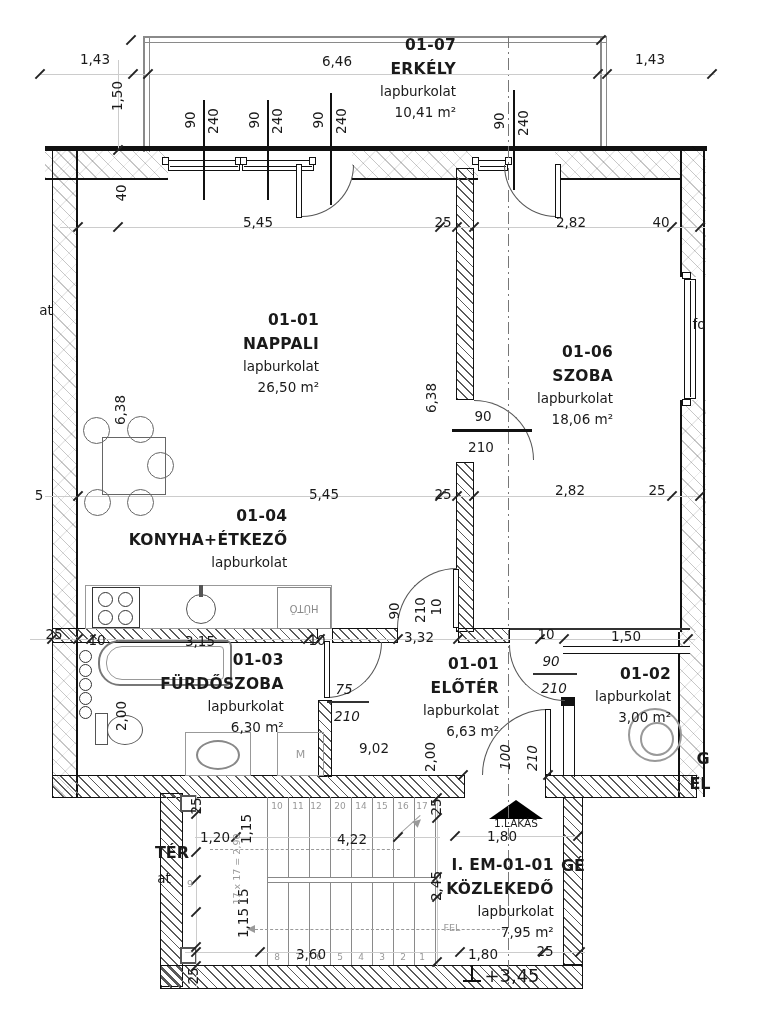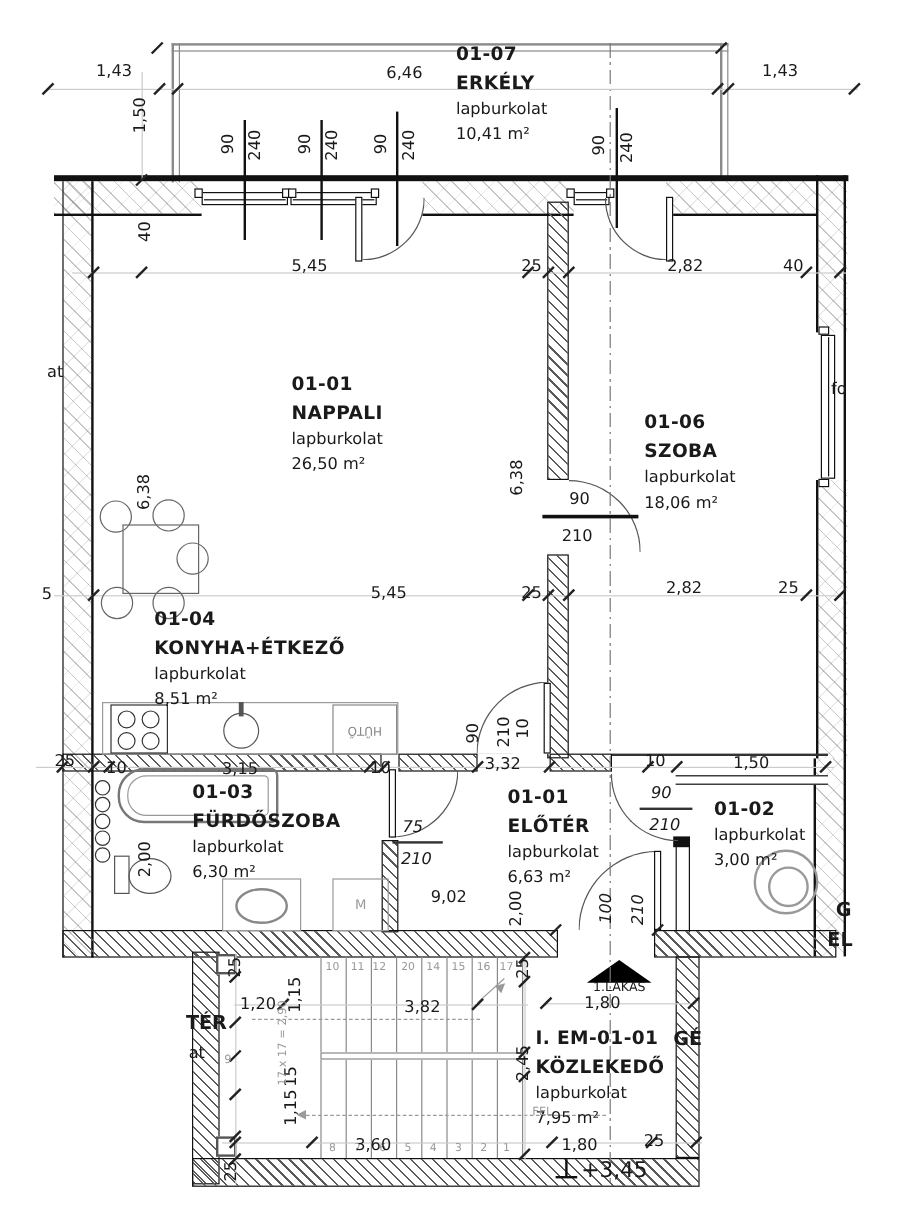--- a/index.html
+++ b/index.html
@@ -38,21 +38,21 @@
   .tread{background:#8a8a8a;}
   .dash{border-top:1.2px dashed #9a9a9a;height:0;}
   .secline{width:1.2px;background:repeating-linear-gradient(#777 0 12px,transparent 12px 16px,#777 16px 18px,transparent 18px 22px);}
   
   .dim{position:absolute;font-size:13.5px;white-space:nowrap;transform:translate(-50%,-50%);color:#1a1a1a;z-index:30;}
   .dim.rot{transform:translate(-50%,-50%) rotate(-90deg);}
   .dim.ita{font-style:italic;}
   .dim.gry{color:#999;font-size:9.5px;}
   .dim.bld{font-weight:bold;font-size:16px;}
   .stno{position:absolute;font-size:9px;color:#999;transform:translate(-50%,-50%);z-index:20;}
-  .rlabel{position:absolute;text-align:left;transform:translateX(-50%);line-height:1.55;z-index:25;white-space:nowrap;}
+  .rlabel{position:absolute;text-align:right;transform:translateX(-50%);line-height:1.55;z-index:25;white-space:nowrap;}
   .rcode,.rname{font-weight:bold;font-size:15.5px;letter-spacing:.3px;}
   .rsub{font-size:13.5px;font-weight:400;}
   
   .furn{box-sizing:border-box;border:1.6px solid #666;background:transparent;}
   .circ{border-radius:50%;}
   .tri-up{width:0;height:0;border-left:27px solid transparent;border-right:27px solid transparent;border-bottom:19px solid #000;}
 </style>
 </head>
 <body>
 
@@ -286,21 +286,20 @@
   <div class="rlabel" style="left:575px;top:340px;">
     <div class="rcode">01-06</div>
     <div class="rname">SZOBA</div>
     <div class="rsub">lapburkolat</div>
     <div class="rsub">18,06 m²</div>
   </div>
   <div class="rlabel" style="left:208px;top:504px;">
     <div class="rcode">01-04</div>
     <div class="rname">KONYHA+ÉTKEZŐ</div>
     <div class="rsub">lapburkolat</div>
-    <div class="rsub">8,51 m²</div>
   </div>
   <div class="rlabel" style="left:222px;top:648px;">
     <div class="rcode">01-03</div>
     <div class="rname">FÜRDŐSZOBA</div>
     <div class="rsub">lapburkolat</div>
     <div class="rsub">6,30 m²</div>
   </div>
   <div class="rlabel" style="left:461px;top:652px;">
     <div class="rcode">01-01</div>
     <div class="rname">ELŐTÉR</div>
@@ -362,21 +361,21 @@
       <span class="dim ita" style="left: 347px; top: 716px;">210</span>
       <span class="dim" style="left: 374px; top: 748px;">9,02</span>
       <span class="dim rot" style="left: 430px; top: 757px;">2,00</span>
       <span class="dim rot ita" style="left: 505px; top: 757px;">100</span>
       <span class="dim rot ita" style="left: 532px; top: 758px;">210</span>
       <span class="dim" style="font-size: 10.5px; left: 516px; top: 823px;">1.LAKÁS</span>
       <span class="dim" style="left: 502px; top: 836px;">1,80</span>
       <span class="dim rot" style="left: 196px; top: 806px;">25</span>
       <span class="dim" style="left: 215px; top: 837px;">1,20</span>
       <span class="dim rot" style="left: 246px; top: 829px;">1,15</span>
-      <span class="dim" style="left: 352px; top: 839px;">3,82</span>
+      <span class="dim" style="left: 352px; top: 839px;">4,22</span>
       <span class="dim rot" style="left: 436px; top: 807px;">25</span>
       <span class="dim rot" style="left: 436px; top: 886px;">2,45</span>
       <span class="dim rot" style="left: 243px; top: 897px;">15</span>
       <span class="dim rot" style="left: 243px; top: 923px;">1,15</span>
       <span class="dim" style="left: 311px; top: 954px;">3,60</span>
       <span class="dim" style="left: 483px; top: 954px;">1,80</span>
       <span class="dim" style="left: 545px; top: 951px;">25</span>
       <span class="dim rot" style="left: 193px; top: 976px;">25</span>
       <span class="dim" style="font-size: 18px; left: 512px; top: 975px;">+3,45</span>
       <span class="dim rot gry" style="left: 236px; top: 869px;">17 x 17 = 2,90</span>

